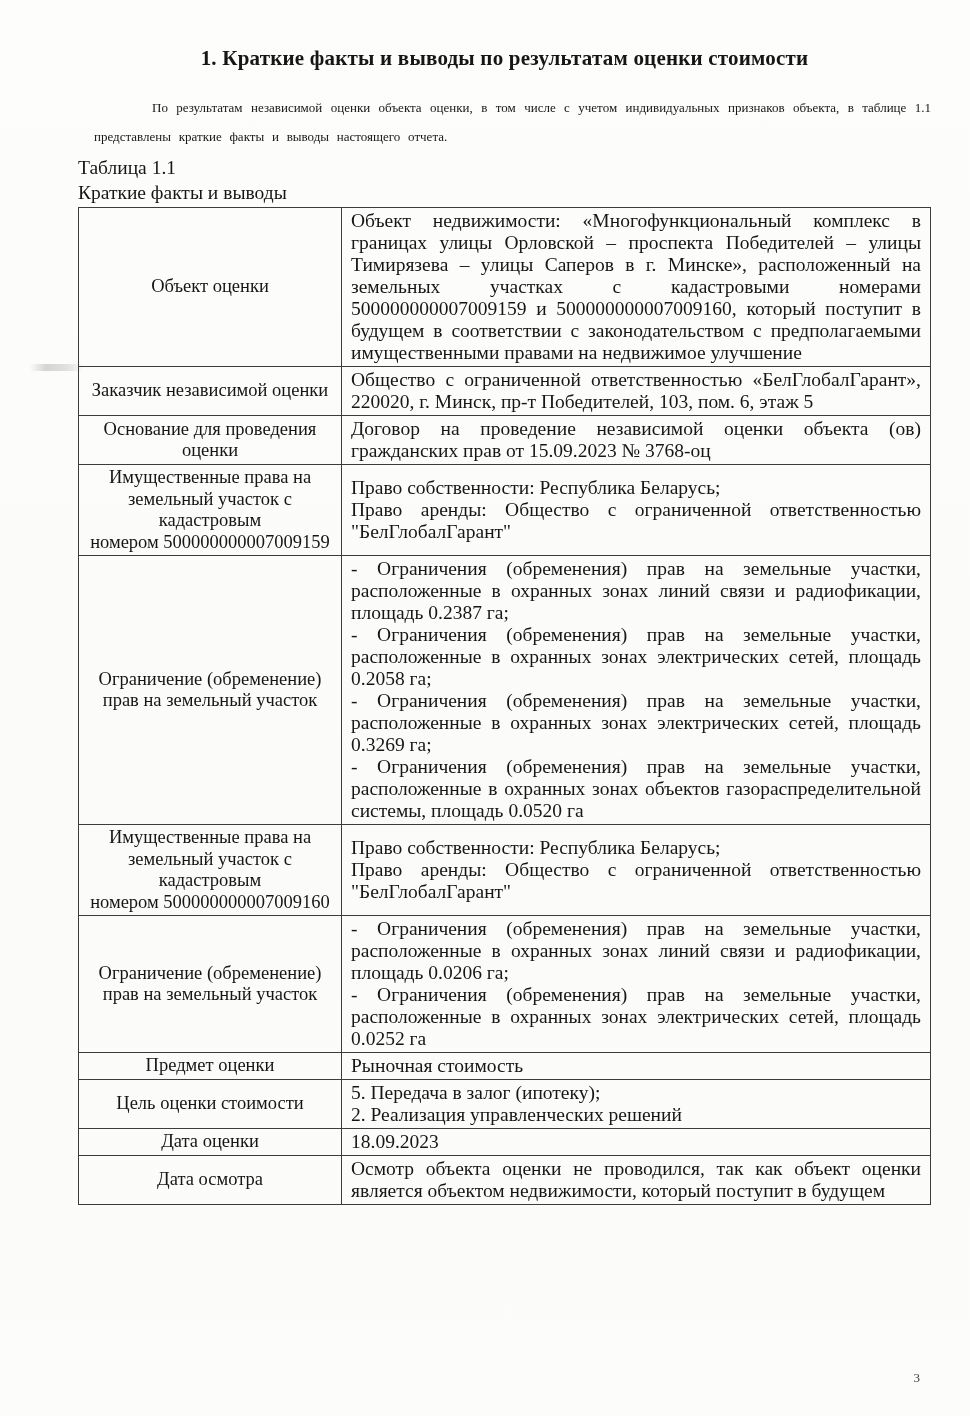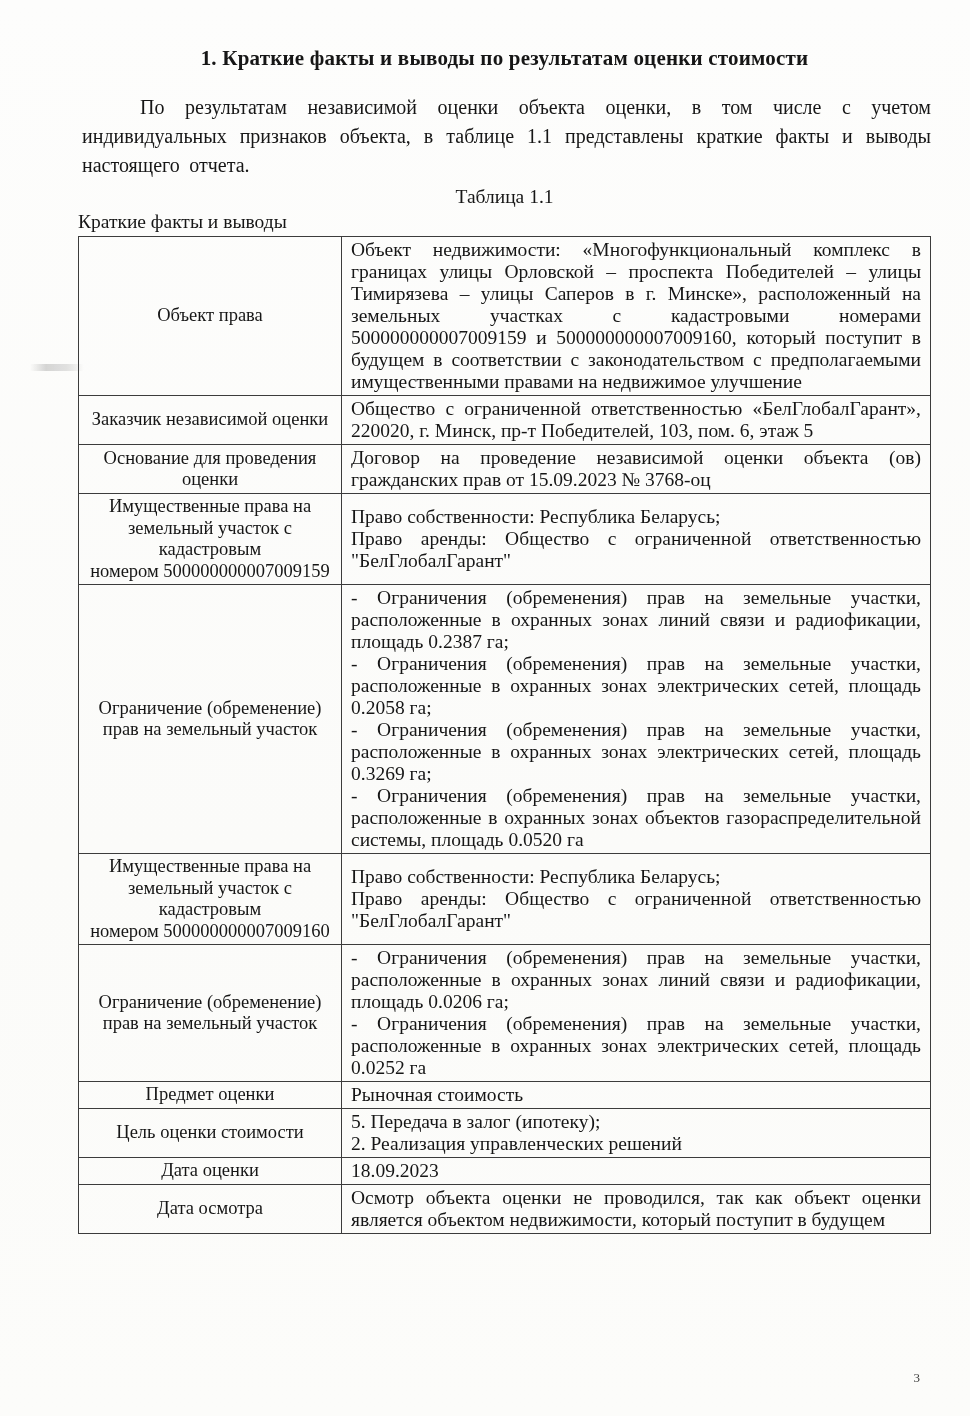--- a/index.html
+++ b/index.html
@@ -21,30 +21,30 @@
     padding: 46px 39px 0 78px;
   }
   .heading {
     font-size: 21px;
     font-weight: bold;
     text-align: center;
     margin: 0;
     letter-spacing: 0.2px;
   }
   .intro {
-    font-size: 20px;
+    font-size: 13px;
     line-height: 29px;
     text-align: justify;
     text-indent: 58px;
     word-spacing: 4.5px;
-    margin: 22px 0 0 4px;
+    margin: 22px 0 0 16px;
   }
   .table-ref {
     font-size: 19.5px;
-    text-align: center;
+    text-align: left;
     margin-top: 6px;
   }
   .table-title {
     font-size: 19.5px;
     text-align: left;
     margin-top: 3px;
   }
   table.facts {
     border-collapse: collapse;
     width: 853px;
@@ -100,21 +100,21 @@
     <h1 class="heading">1. Краткие факты и выводы по результатам оценки стоимости</h1>
 
     <p class="intro">По результатам независимой оценки объекта оценки, в том числе с учетом индивидуальных признаков объекта, в таблице 1.1 представлены краткие факты и выводы настоящего отчета.</p>
 
     <div class="table-ref">Таблица 1.1</div>
     <div class="table-title">Краткие факты и выводы</div>
 
     <table class="facts">
       <tbody>
         <tr>
-          <td class="lbl">Объект права</td>
+          <td class="lbl">Объект оценки</td>
           <td class="val">Объект недвижимости: «Многофункциональный комплекс в границах улицы Орловской – проспекта Победителей – улицы Тимирязева – улицы Саперов в г. Минске», расположенный на земельных участках с кадастровыми номерами 500000000007009159 и 500000000007009160, который поступит в будущем в соответствии с законодательством с предполагаемыми имущественными правами на недвижимое улучшение</td>
         </tr>
         <tr>
           <td class="lbl">Заказчик независимой оценки</td>
           <td class="val">Общество с ограниченной ответственностью «БелГлобалГарант», 220020, г. Минск, пр-т Победителей, 103, пом. 6, этаж 5</td>
         </tr>
         <tr>
           <td class="lbl">Основание для проведения
 оценки</td>
           <td class="val">Договор на проведение независимой оценки объекта (ов) гражданских прав от 15.09.2023 № 3768-оц</td>

